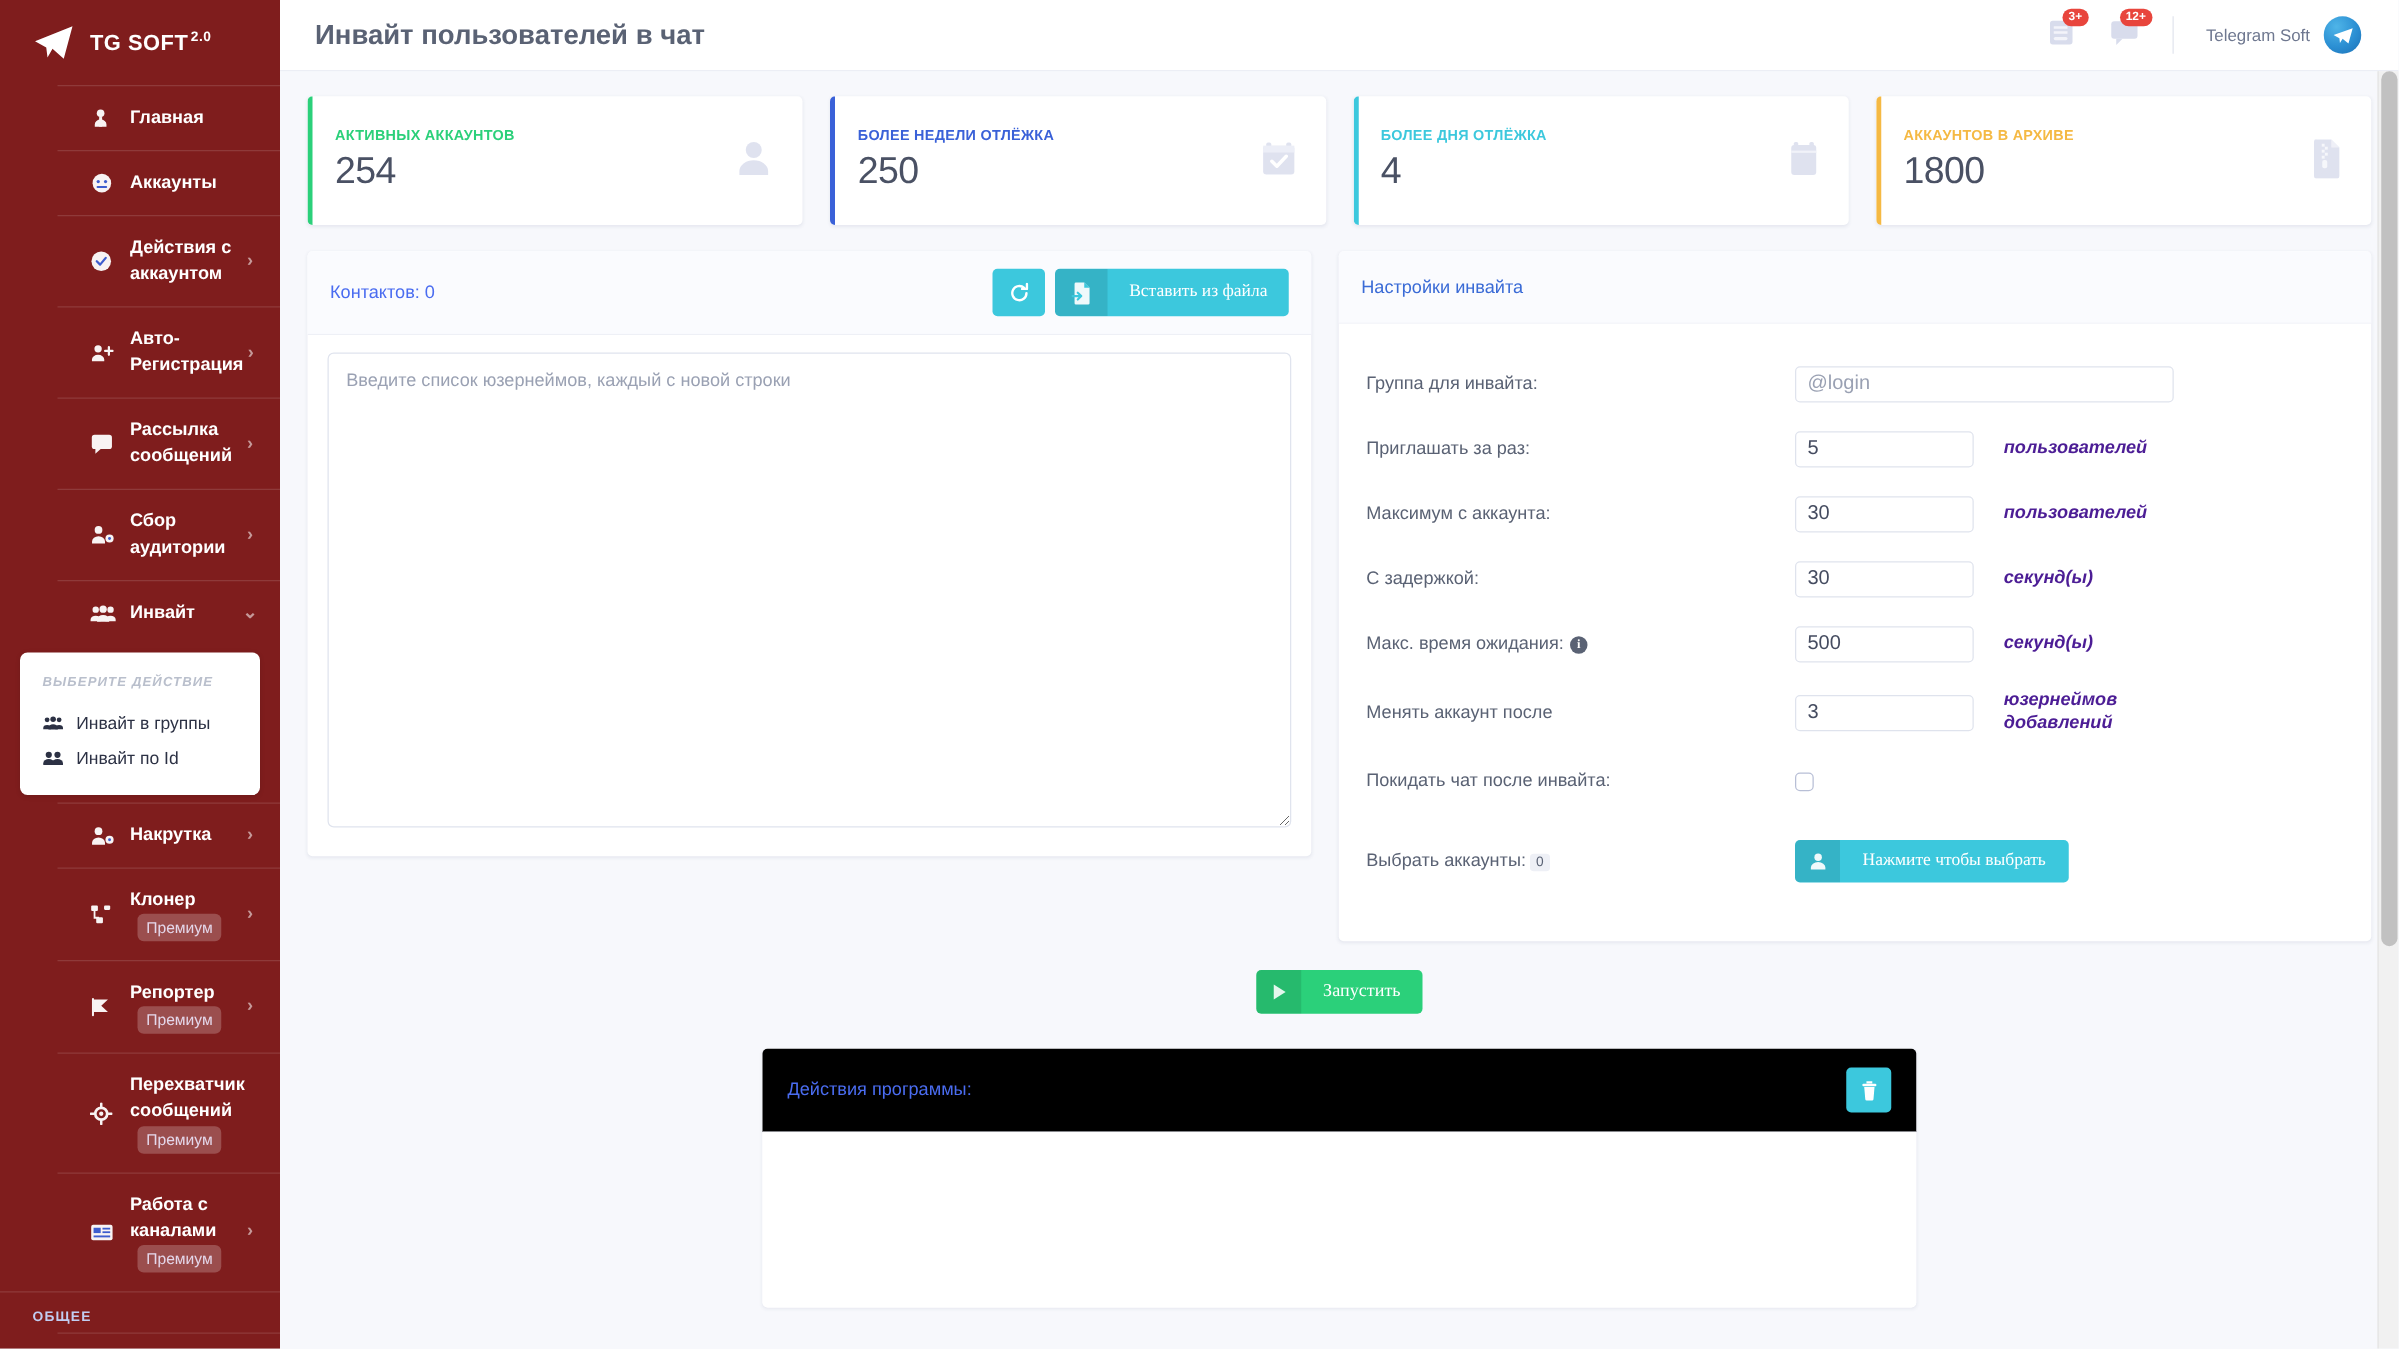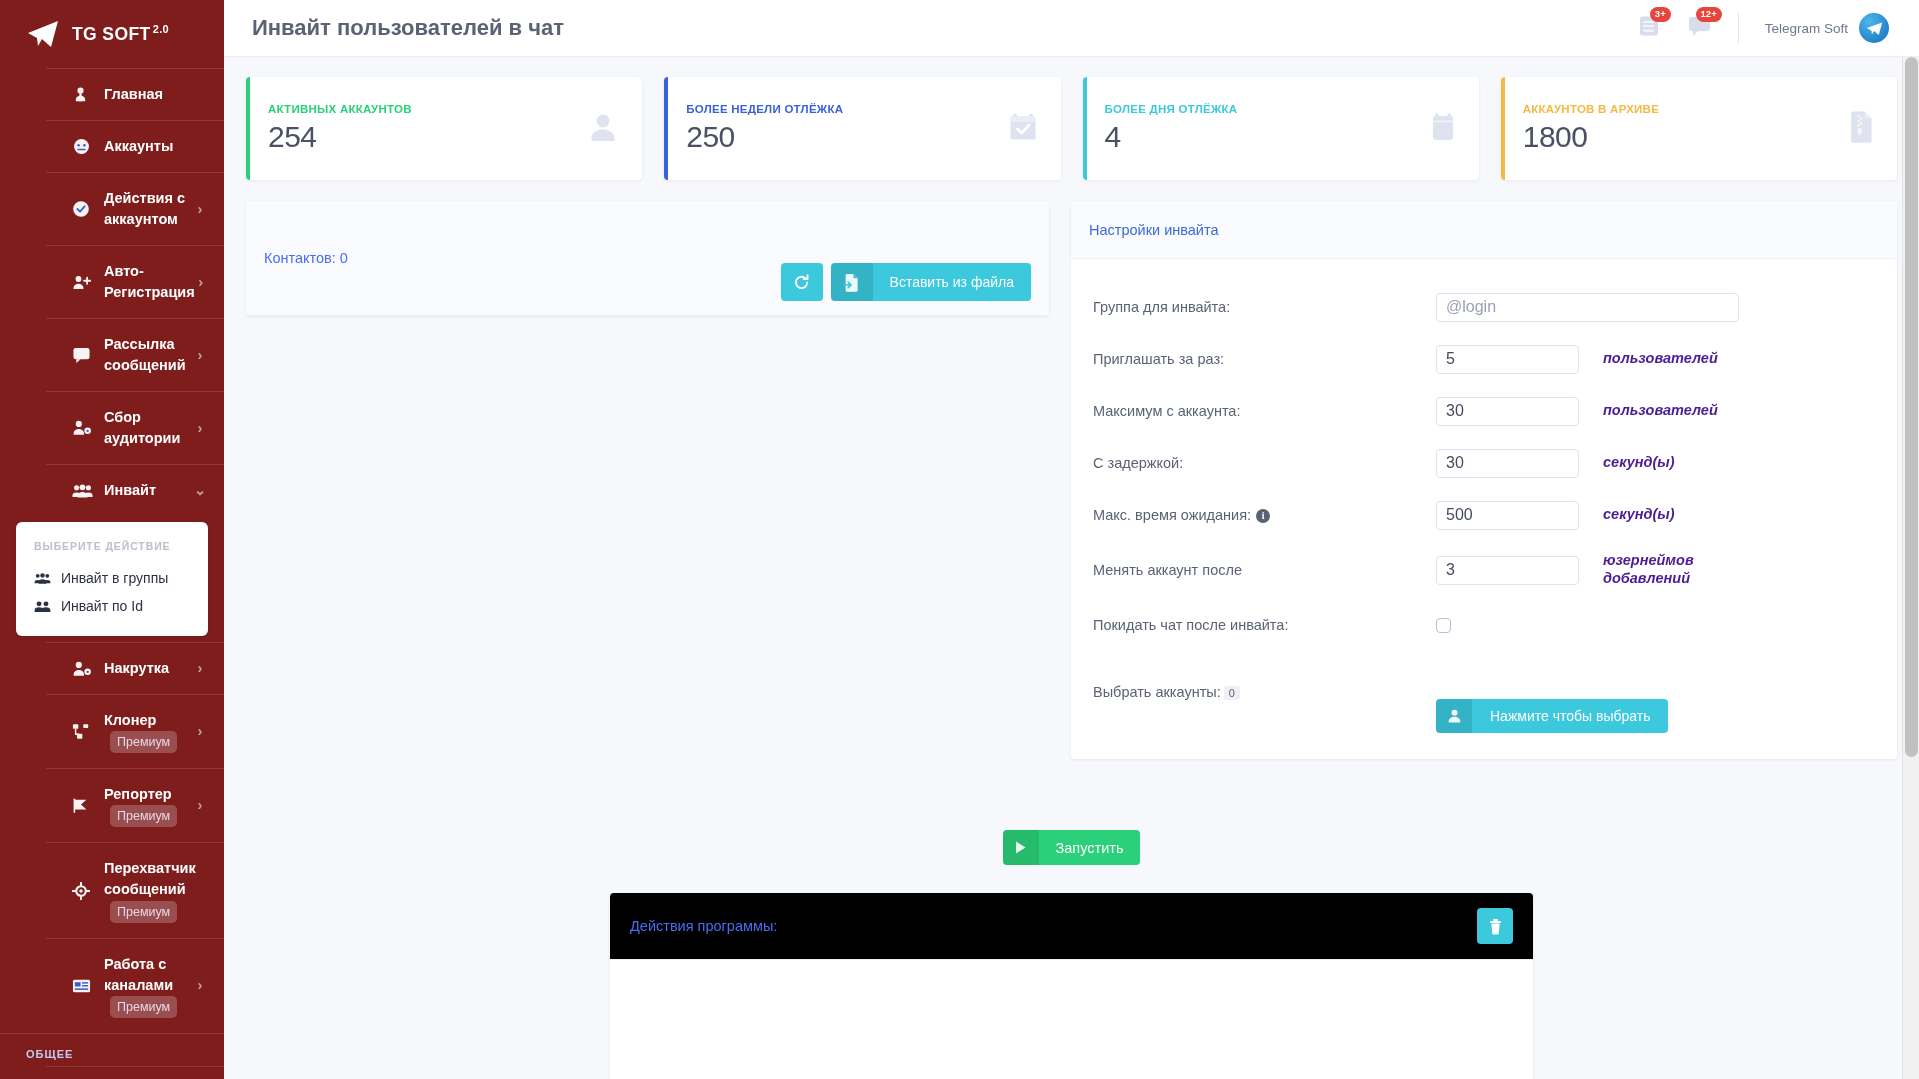--- a/index.html
+++ b/index.html
@@ -61,21 +61,21 @@
     border-top: 1px solid rgba(255,255,255,0.13);
   }
   
   .submenu {
     background: #fff; margin: 6px 16px 6px 16px;
     border-radius: 6px; padding: 18px 0 16px 0;
     box-shadow: 0 1px 4px rgba(0,0,0,.12);
   }
   .submenu .sm-title {
     color: #b9bfcc; font-size: 10.5px; font-weight: bold;
-    letter-spacing: .9px; padding: 0 18px 12px 18px;
+    letter-spacing: .9px; padding: 0 18px 12px 18px; font-style: italic;
   }
   .sm-item {
     display: flex; align-items: center; gap: 9px;
     padding: 6px 18px; color: #2c3144; font-size: 14px;
     cursor: pointer;
   }
   .sm-item .ico { width: 18px; min-width: 18px; display:inline-flex; }
 
   
   .main { flex: 1; height: 1079px; position: relative; background: #f7f8fc; overflow: hidden; }
@@ -127,22 +127,22 @@
     min-height: 58px;
   }
   .panel-title { color: #4a6cf0; font-size: 14.5px; }
   .panel-title.teal { color: #3a6bd6; }
 
   .left-panel { width: 803px; }
   .right-panel { flex: 1; }
 
   .btn {
     border: none; cursor: pointer; color: #fff;
-    font-family: Liberation Sans, sans-serif;
-    display: inline-flex; align-items: center; border-radius: 4px; overflow: hidden; margin-top: 48px;
+    font-family: Liberation Serif, serif;
+    display: inline-flex; align-items: center; border-radius: 4px; overflow: hidden;
   }
   .btn-refresh {
     background: #3cc8dd; width: 42px; height: 38px;
     justify-content: center; margin-right: 8px;
   }
   .btn-file { background: #3cc8dd; height: 38px; }
   .btn-file .bico {
     background: rgba(0,0,0,.10); width: 42px; height: 38px;
     display: flex; align-items: center; justify-content: center;
   }
@@ -564,20 +564,23 @@
                   <svg width="17" height="19" viewBox="0 0 18 20">
                       <path d="M4 1 h7 l4.5 4.5 v13 a1.2 1.2 0 0 1 -1.2 1.2 h-10.3 a1.2 1.2 0 0 1 -1.2 -1.2 v-16.3 a1.2 1.2 0 0 1 1.2 -1.2 z" fill="#ffffff" opacity=".92"></path>
                       <path d="M11 1 v4.5 h4.5 z" fill="#3cc8dd"></path>
                       <path d="M1 12.5 h7 M5.5 9.6 l3 2.9 l-3 2.9" stroke="#3cc8dd" stroke-width="1.8" fill="none" stroke-linecap="round" stroke-linejoin="round"></path>
                     </svg>
                 </span>
                 <span class="btxt">Вставить из файла</span>
               </button>
             </span>
           </div>
+          <div class="ta-wrap">
+            <textarea class="usernames" placeholder="Введите список юзернеймов, каждый с новой строки" style=""></textarea>
+          </div>
         </section>
 
         <section class="panel right-panel">
           <div class="panel-head">
             <span class="panel-title teal">Настройки инвайта</span>
           </div>
           <div class="form">
 
             <div class="frow">
               <span class="flabel">Группа для инвайта:</span>

